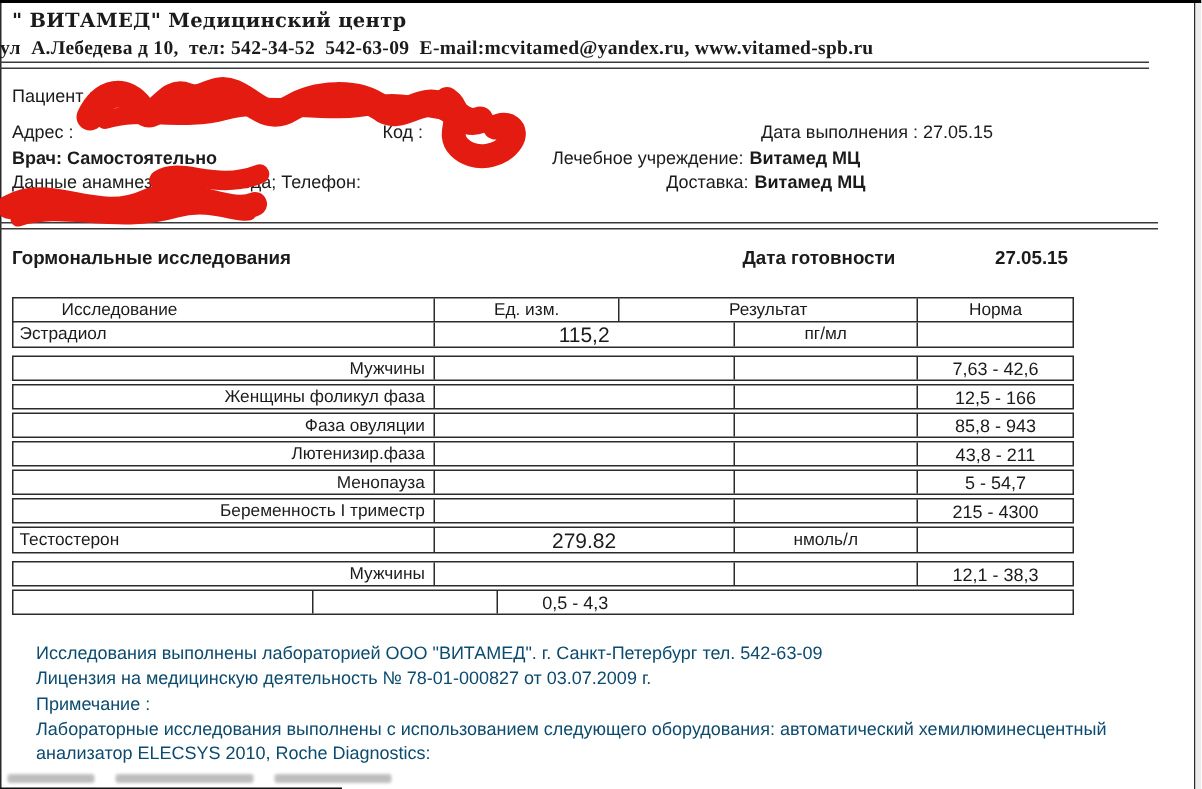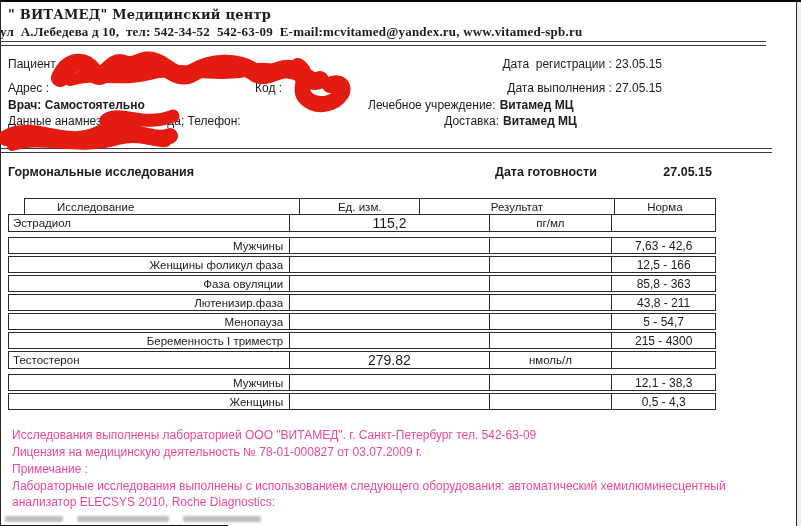--- a/index.html
+++ b/index.html
@@ -24,51 +24,50 @@
   .rt{text-align:right;}
   .italic-bold{font-weight:bold; font-size:12.5px;}
   
   .tablewrap{left:8px; top:196px; width:708px;}
   .trow{display:flex; box-sizing:border-box; border:1px solid #2b2b2b; background:#fff;}
   .trow .cell{box-sizing:border-box; overflow:hidden; display:flex; align-items:center;}
   .c1{width:282px; border-right:1px solid #2b2b2b;}
   .c2{width:200px; border-right:1px solid #2b2b2b; justify-content:center;}
   .c3{width:123px; border-right:1px solid #2b2b2b; justify-content:center;}
   .c4{width:103px; justify-content:center;}
-  .thead{height:17px; font-size:11.5px;margin-left:16px;}
+  .thead{height:17px; font-size:11.5px;}
   .thead .c1{padding-left:32px;}
   .trow.result{height:18px; margin-top:-1px; font-size:11.5px;}
   .trow.result .c1{padding-left:4px;}
   .trow.result .c2{font-size:14px;}
   .trow.norm{height:17px; font-size:11.5px;}
   .trow.norm .c1{justify-content:flex-end; padding-right:6px;}
   .trow.norm .c4{font-size:12px;}
   .gap5{margin-top:5px !important;}
   .gap2{margin-top:2px !important;}
-  .footer-line{left:12px; font-size:12px; color:#ec4899;}
+  .footer-line{left:24px; font-size:12px; color:#0c4a6e;}
   .smudge{position:absolute; top:514px; left:5px; display:flex; gap:14px; filter:blur(1px); opacity:.55;}
   .smudge i{display:block; height:6px; background:#8a8a8a; border-radius:2px;}
   .bottom-seg{position:absolute; left:0; top:523px; width:228px; height:3px; background:#111;}
   svg.redactions{position:absolute; left:0; top:0; pointer-events:none;}
 </style>
 </head>
 <body>
 
 <div class="page">
 
   <div class="left-border"></div>
   <div class="right-border"></div>
   <div class="right-strip"></div>
 
   <div class="abs clinic-name pre">" ВИТАМЕД" Медицинский центр</div>
   <div class="abs contact-line pre">ул  А.Лебедева д 10,  тел: 542-34-52  542-63-09  E-mail:mcvitamed@yandex.ru, www.vitamed-spb.ru</div>
   <div class="abs double-rule rule1"></div>
 
   <div class="abs pt pre" style="left:8px; top:55px;">Пациент :</div>
-  <div class="abs pt pre rt" style="left:460px; top:55px; width:202px;">Дата  регистрации : 23.05.15</div>
 
   <div class="abs pt pre" style="left:8px; top:79px;">Адрес :</div>
   <div class="abs pt pre" style="left:255px; top:79px;">Код :</div>
   <div class="abs pt pre rt" style="left:460px; top:79px; width:202px;">Дата выполнения : 27.05.15</div>
 
   <div class="abs pt bold pre" style="left:8px; top:96px;">Врач: Самостоятельно</div>
   <div class="abs pt flexrow" style="left:368px; top:96px;">
     <span>Лечебное учреждение:</span>
     <span class="bold">Витамед МЦ</span>
   </div>
@@ -107,21 +106,21 @@
         <div class="trow norm gap2">
           <div class="cell c1">Женщины фоликул фаза</div>
           <div class="cell c2"></div>
           <div class="cell c3"></div>
           <div class="cell c4">12,5 - 166</div>
         </div>
         <div class="trow norm gap2">
           <div class="cell c1">Фаза овуляции</div>
           <div class="cell c2"></div>
           <div class="cell c3"></div>
-          <div class="cell c4">85,8 - 363</div>
+          <div class="cell c4">85,8 - 943</div>
         </div>
         <div class="trow norm gap2">
           <div class="cell c1">Лютенизир.фаза</div>
           <div class="cell c2"></div>
           <div class="cell c3"></div>
           <div class="cell c4">43,8 - 211</div>
         </div>
         <div class="trow norm gap2">
           <div class="cell c1">Менопауза</div>
           <div class="cell c2"></div>
@@ -140,21 +139,20 @@
           <div class="cell c3">нмоль/л</div>
           <div class="cell c4"></div>
         </div>
         <div class="trow norm gap5">
           <div class="cell c1">Мужчины</div>
           <div class="cell c2"></div>
           <div class="cell c3"></div>
           <div class="cell c4">12,1 - 38,3</div>
         </div>
         <div class="trow norm gap2">
-          <div class="cell c1">Женщины</div>
           <div class="cell c2"></div>
           <div class="cell c3"></div>
           <div class="cell c4">0,5 - 4,3</div>
         </div>
       </div>
   </div>
 
   <div class="abs footer-line" style="top:426px;">Исследования выполнены лабораторией ООО "ВИТАМЕД".  г. Санкт-Петербург тел. 542-63-09</div>
   <div class="abs footer-line" style="top:443px;">Лицензия  на медицинскую деятельность № 78-01-000827  от 03.07.2009 г.</div>
   <div class="abs footer-line" style="top:460px;">Примечание :</div>

